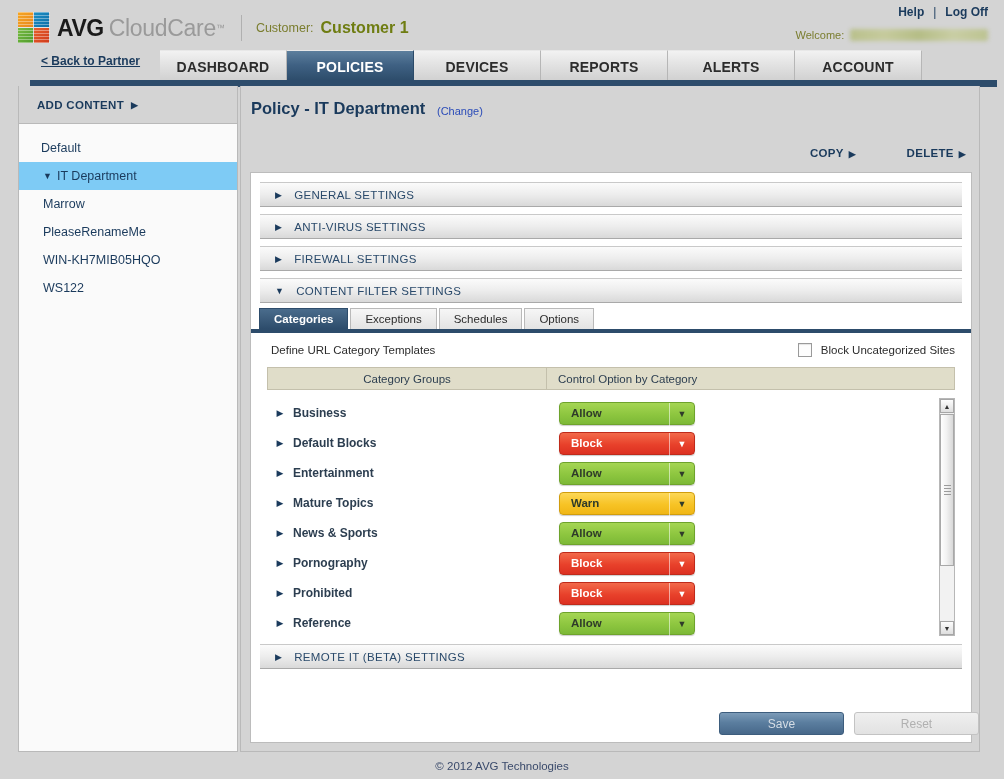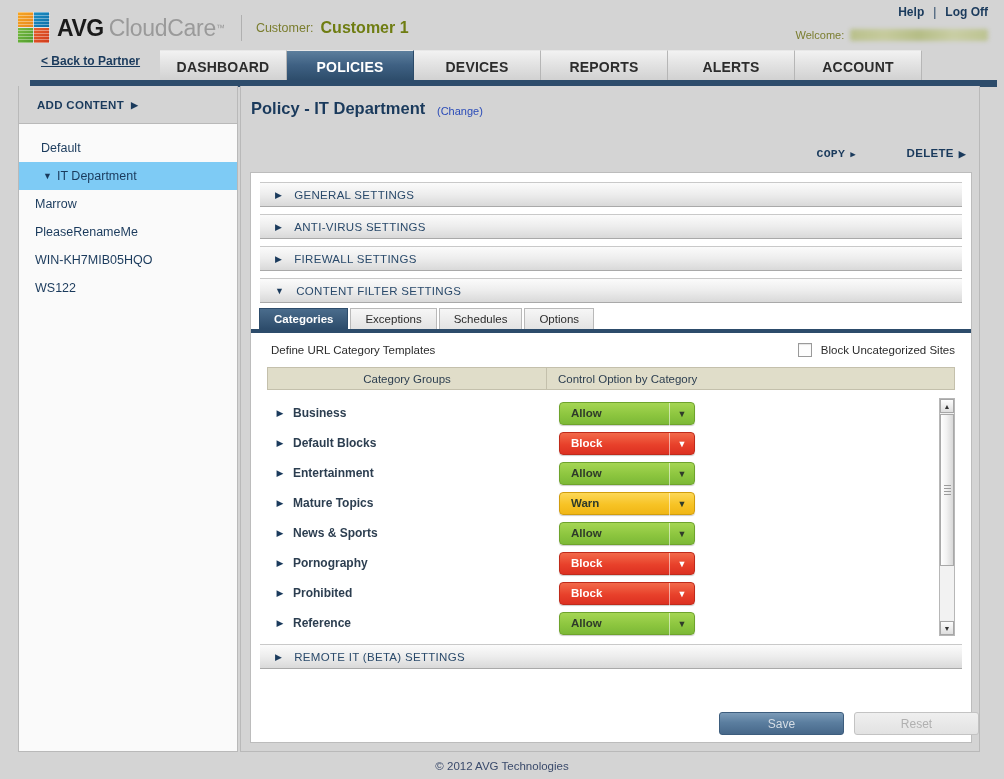--- a/index.html
+++ b/index.html
@@ -129,21 +129,21 @@
     letter-spacing: 0.3px;
     cursor: pointer;
   }
   #addpolicy .tri { margin-left: 7px; font-size: 9px; }
   .policy-item {
     height: 28px; display: flex; align-items: center;
     font-size: 12.5px; color: #1a3a5c;
     cursor: pointer;
   }
   .policy-item.lvl0 { padding-left: 22px; }
-  .policy-item.lvl1 { padding-left: 16px; }
+  .policy-item.lvl1 { padding-left: 24px; }
   .policy-item.selected { background: #7ecbf5; }
   .policy-item .caret {
     position: absolute; left: 24px;
     font-size: 9px; color: #1a3a5c;
   }
   #policy-list { position: relative; padding-top: 10px; }
   .policy-item.lvl0.selected { padding-left: 38px; }
 
   
   #main {
@@ -157,21 +157,20 @@
     font-size: 16.5px; font-weight: bold; color: #1a3a5c;
   }
   #policy-change {
     position: absolute; left: 196px; top: 19px;
     font-size: 11px; color: #2a4bb8; cursor: pointer;
   }
   #copy-btn {
     position: absolute; right: 123px; top: 61px;
     font-size: 11.5px; font-weight: bold; color: #1a3a5c; cursor: pointer;
     letter-spacing: 0.3px;
-    font-family: Liberation Mono, monospace;
   }
   #delete-btn {
     position: absolute; right: 13px; top: 61px;
     font-size: 11.5px; font-weight: bold; color: #1a3a5c; cursor: pointer;
     letter-spacing: 0.3px;
   }
   .tri-r { font-size: 9px; margin-left: 5px; }
 
   #panel-body {
     position: absolute; left: 9px; top: 86px;

